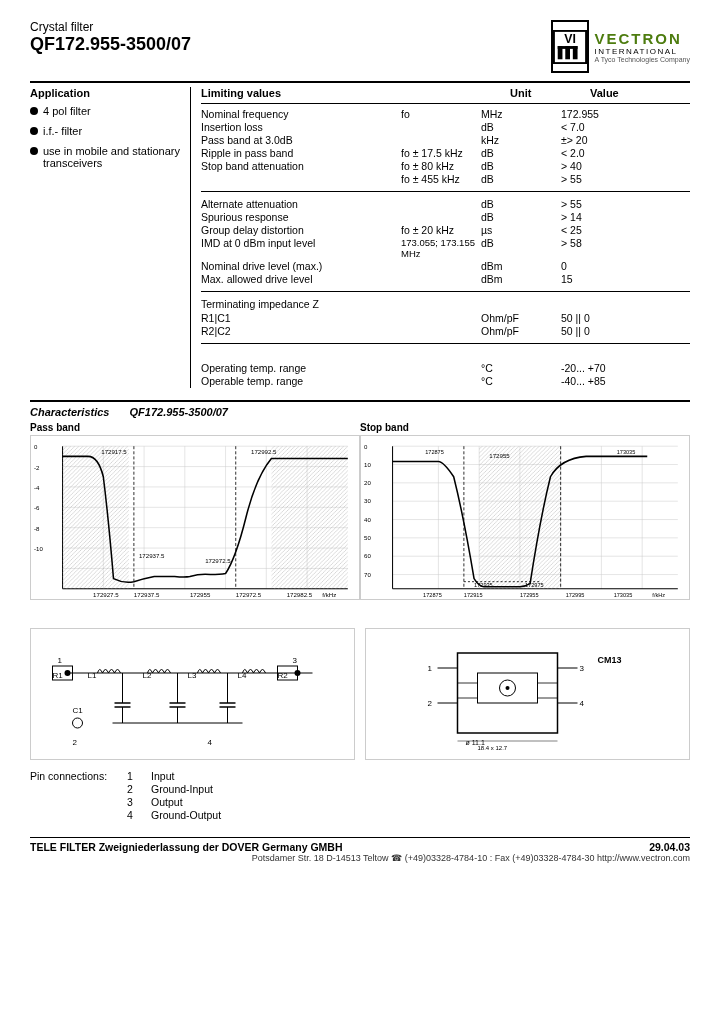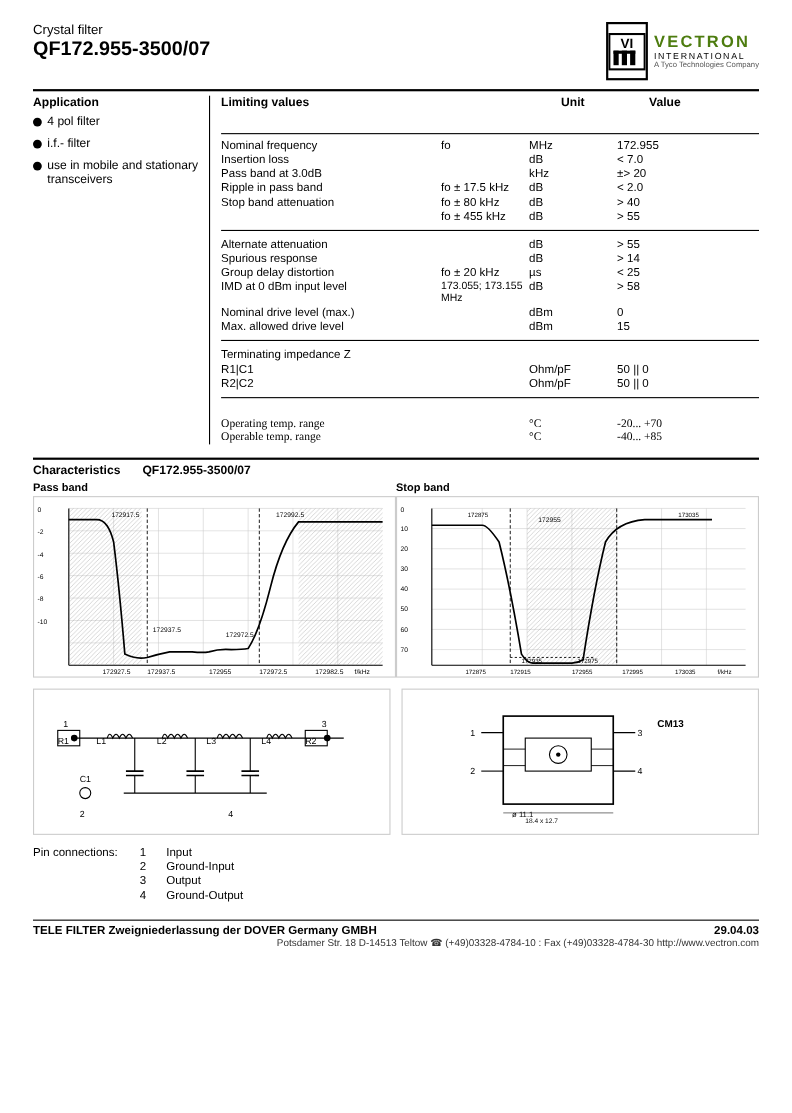--- a/index.html
+++ b/index.html
@@ -103,21 +103,21 @@
     .right-col {
       flex: 1;
       border-left: 1px solid #000;
       padding-left: 10px;
     }
 
     .specs-header {
       display: grid;
       grid-template-columns: 1fr 80px 100px;
       font-weight: bold;
-      padding-bottom: 22px;
+      padding-bottom: 4px;
       border-bottom: 1px solid #000;
       margin-bottom: 4px;
     }
 
     .specs-row {
       display: grid;
       grid-template-columns: 200px 80px 80px 80px;
       margin-bottom: 1px;
       font-size: 10.5px;
     }
@@ -139,45 +139,45 @@
     .term-row {
       display: grid;
       grid-template-columns: 200px 80px 80px 80px;
       font-size: 10.5px;
       margin-bottom: 1px;
     }
 
     
     .temp-section {
       margin-top: 6px;
-      font-family: Liberation Serif, serif;
     }
     .temp-row {
       display: grid;
       grid-template-columns: 200px 80px 80px 80px;
       font-size: 10.5px;
       margin-bottom: 1px;
     }
 
     
     .char-section {
       margin-top: 12px;
       border-top: 2px solid #000;
       padding-top: 4px;
     }
     .char-header {
       display: flex;
       gap: 20px;
       font-weight: bold;
       font-size: 11px;
       margin-bottom: 4px;
+      font-style: italic;
     }
     .charts-row {
       display: flex;
-      margin-bottom: 10px;
+      margin-bottom: 28px;
     }
     .chart-container {
       flex: 1;
       border: 1px solid #ccc;
       height: 165px;
       position: relative;
       overflow: hidden;
       background: #fff;
     }
     .chart-title {

